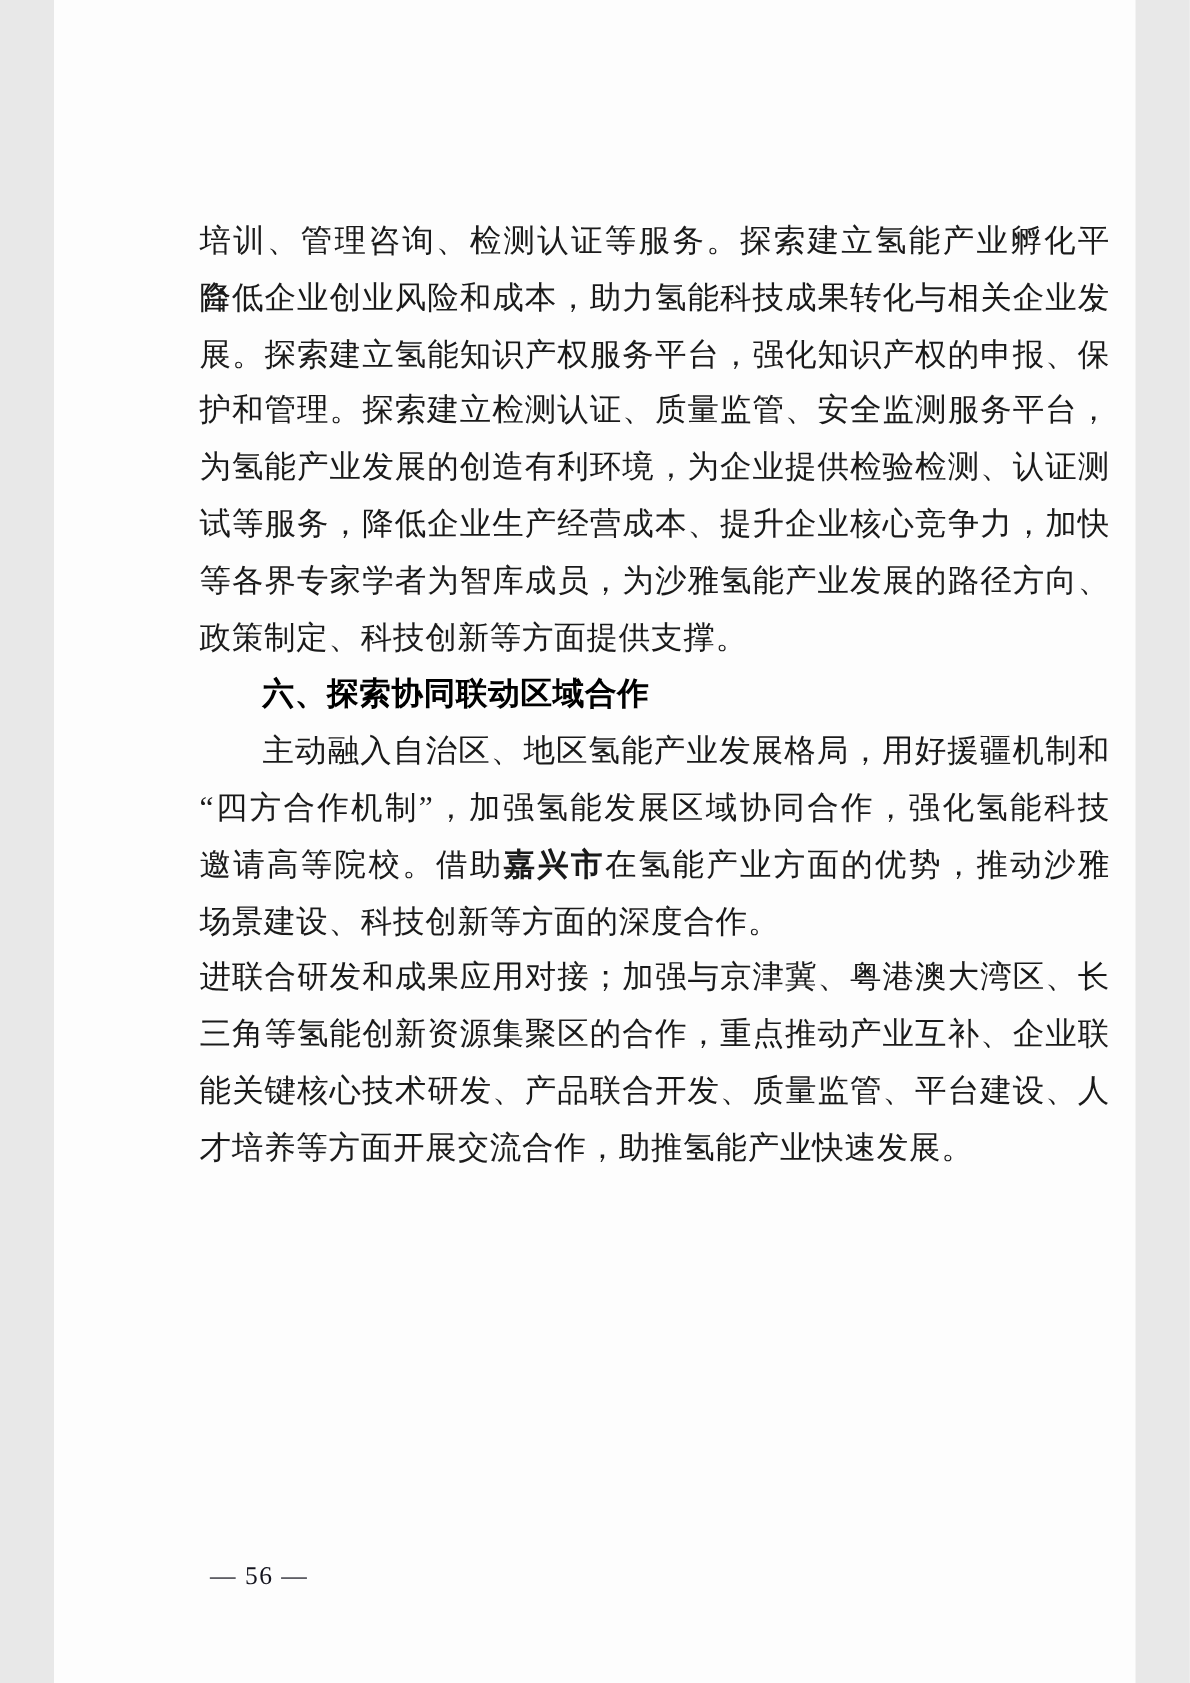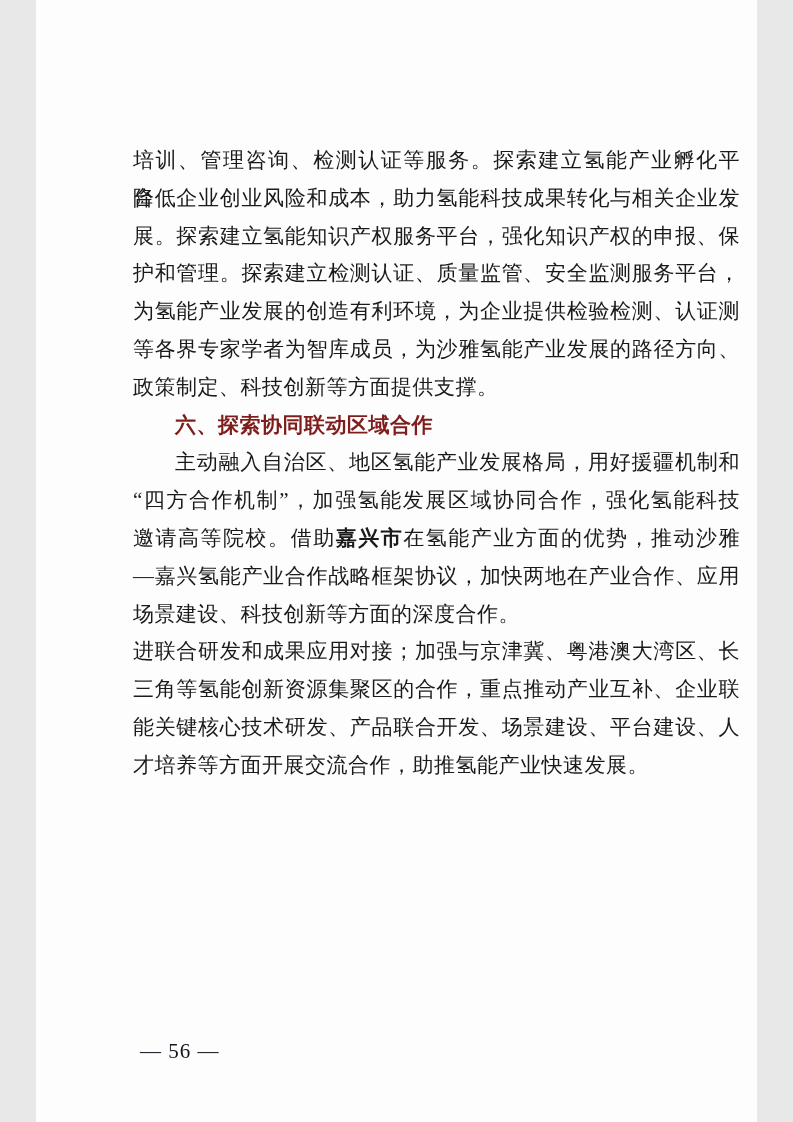--- a/index.html
+++ b/index.html
@@ -34,59 +34,59 @@
   .just {
     text-align: justify;
     text-align-last: justify;
     text-justify: inter-character;
   }
   .indent2 {
     text-indent: 42px;
   }
   .heading {
     font-weight: 700;
-    color: #7f1d1d;
+    color: #000000;
   }
   .b {
     font-weight: 700;
     font-family: Liberation Mono, monospace;
   }
   .footer {
     position: absolute;
     left: 104px;
     top: 1039px;
-    font-size: 21px;
+    font-size: 17px;
     line-height: 24px;
     letter-spacing: 1px;
     color: #14141e;
   }
 </style>
 </head>
 <body>
 
 <div class="page">
   <div class="body-text">
 
     <div class="line just">培训、管理咨询、检测认证等服务。探索建立氢能产业孵化平台，</div>
     <div class="line just">降低企业创业风险和成本，助力氢能科技成果转化与相关企业发</div>
     <div class="line just">展。探索建立氢能知识产权服务平台，强化知识产权的申报、保</div>
     <div class="line just">护和管理。探索建立检测认证、质量监管、安全监测服务平台，</div>
     <div class="line just">为氢能产业发展的创造有利环境，为企业提供检验检测、认证测</div>
+    <div class="line just">试等服务，降低企业生产经营成本、提升企业核心竞争力，加快</div>
     <div class="line just">等各界专家学者为智库成员，为沙雅氢能产业发展的路径方向、</div>
     <div class="line">政策制定、科技创新等方面提供支撑。</div>
 
     <div class="line heading indent2">六、探索协同联动区域合作</div>
 
     <div class="line just indent2">主动融入自治区、地区氢能产业发展格局，用好援疆机制和</div>
     <div class="line just">“四方合作机制”，加强氢能发展区域协同合作，强化氢能科技</div>
     <div class="line just"><span>邀请高等院校。借助</span><span class="b">嘉兴市</span><span>在氢能产业方面的优势，推动沙雅</span></div>
-    <div class="line just">—嘉兴氢能产业合作战略框架协议，加快两地在产业合作、应用</div>
     <div class="line">场景建设、科技创新等方面的深度合作。</div>
 
     <div class="line just">进联合研发和成果应用对接；加强与京津冀、粤港澳大湾区、长</div>
     <div class="line just">三角等氢能创新资源集聚区的合作，重点推动产业互补、企业联</div>
-    <div class="line just">能关键核心技术研发、产品联合开发、场景建设、平台建设、人</div>
+    <div class="line just">能关键核心技术研发、产品联合开发、质量监管、平台建设、人</div>
     <div class="line">才培养等方面开展交流合作，助推氢能产业快速发展。</div>
 
   </div>
 
   <div class="footer">— 56 —</div>
 </div>
 
 </body></html>

